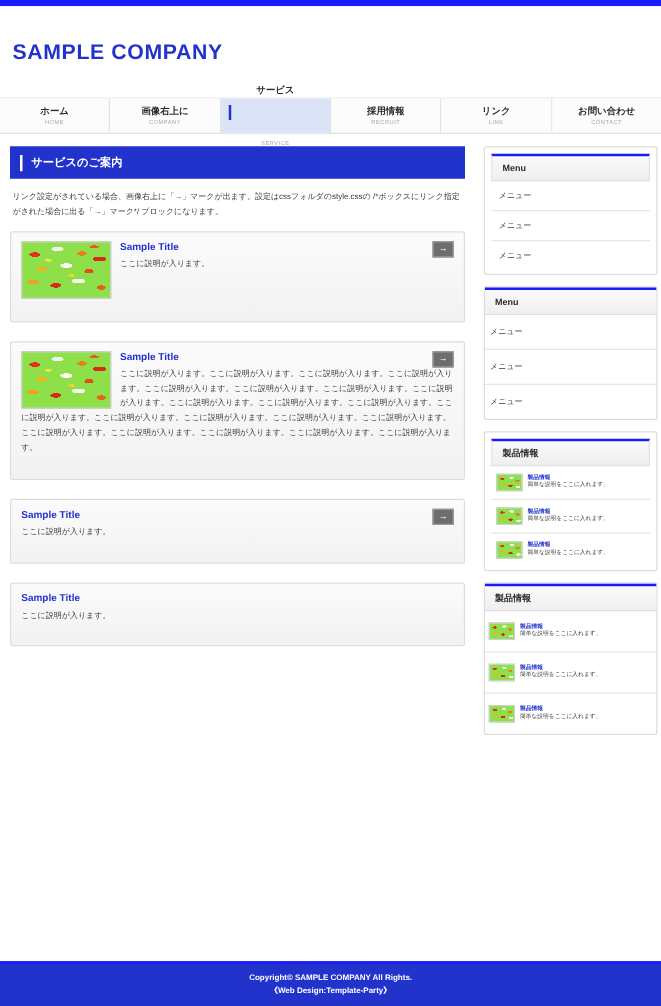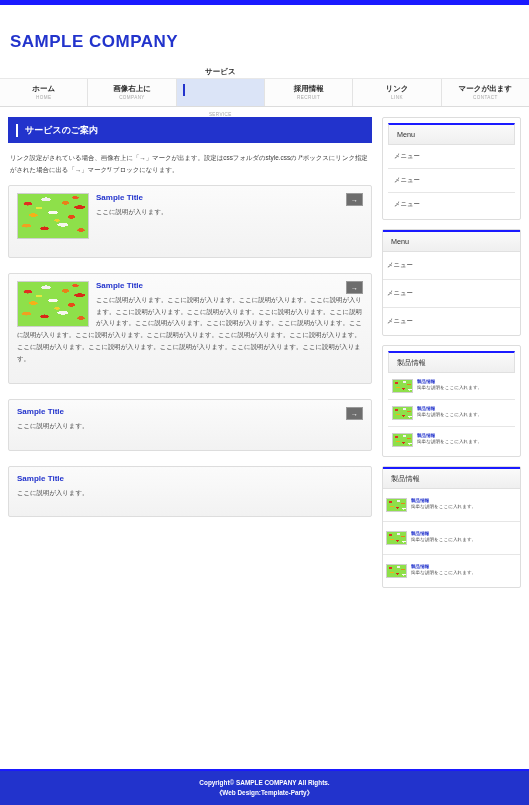--- a/index.html
+++ b/index.html
@@ -80,21 +80,21 @@
     color: #a8a8a8;
     letter-spacing: 0.4px;
     line-height: 1.3;
     margin-top: 1px;
   }
 
   
   .wrap {
     display: flex;
     padding: 10px 8px 0 8px;
-    gap: 10px;
+    gap: 15px;
     align-items: flex-start;
   }
 
   
   .main {
     width: 364px;
     flex: none;
   }
 
   .page-heading {
@@ -211,21 +211,21 @@
     border-top: 2px solid #1a1aff;
     border-left: 1px solid #e0e0e0;
     border-right: 1px solid #e0e0e0;
     border-bottom: 1px solid #e0e0e0;
     background: linear-gradient(to bottom, #fafafa 0%, #efefef 100%);
     height: 22px;
     display: flex;
     align-items: center;
     padding-left: 8px;
     font-size: 7.2px;
-    font-weight: normal;
+    font-weight: bold;
     color: #2b2b2b;
   }
   .side-box.flush .side-head {
     border-left: none;
     border-right: none;
   }
 
   .side-menu-item {
     font-size: 6.4px;
     color: #3a3a3a;
@@ -335,21 +335,21 @@
   </div>
   <div class="gnav-item">
     <span class="gnav-ja">採用情報</span>
     <span class="gnav-en">RECRUIT</span>
   </div>
   <div class="gnav-item">
     <span class="gnav-ja">リンク</span>
     <span class="gnav-en">LINK</span>
   </div>
   <div class="gnav-item">
-    <span class="gnav-ja">マークが出ます</span>
+    <span class="gnav-ja">お問い合わせ</span>
     <span class="gnav-en">CONTACT</span>
   </div>
 </nav>
 
 <div class="wrap">
 
   <div class="main">
 
     <div class="page-heading">
       <span class="bar"></span>

